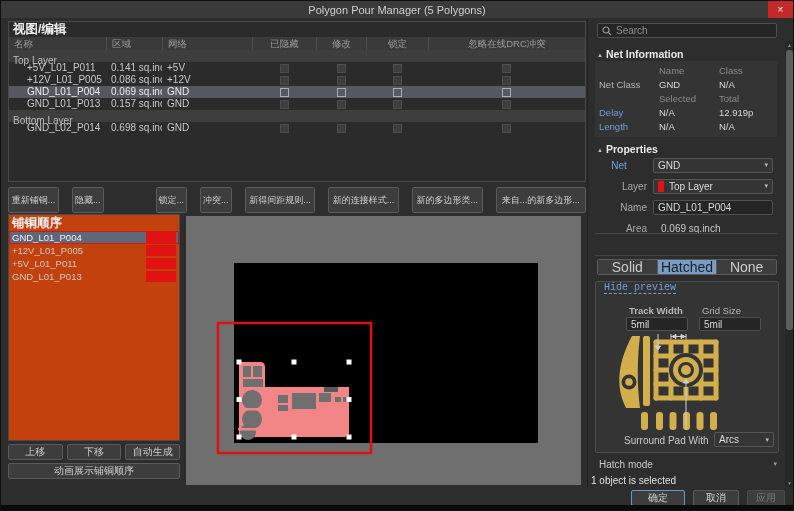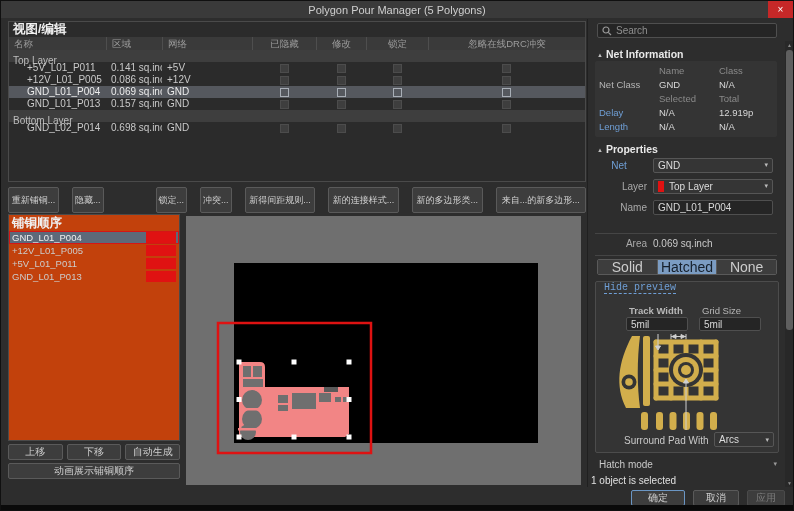--- a/index.html
+++ b/index.html
@@ -340,21 +340,21 @@
         <span class="dval">Top Layer</span>
         <span class="arr">▾</span>
       </div>
     </div>
 
     <div class="prop-row" style="top:180px;">
       <span class="prop-label">Name</span>
       <input class="tinput" style="width: 120px;" value="GND_L01_P004">
     </div>
 
-    <div class="prop-row" style="top:216px;">
+    <div class="prop-row" style="top:201px;gap:8px;">
       <span class="prop-label">Area</span>
       <span class="area-val">0.069 sq.inch</span>
     </div>
 
     <div class="hdiv" style="top:214px;"></div>
 
 
     <div class="hdiv" style="top:236px;"></div>
 
     <div class="tabs" id="fill-tabs">

